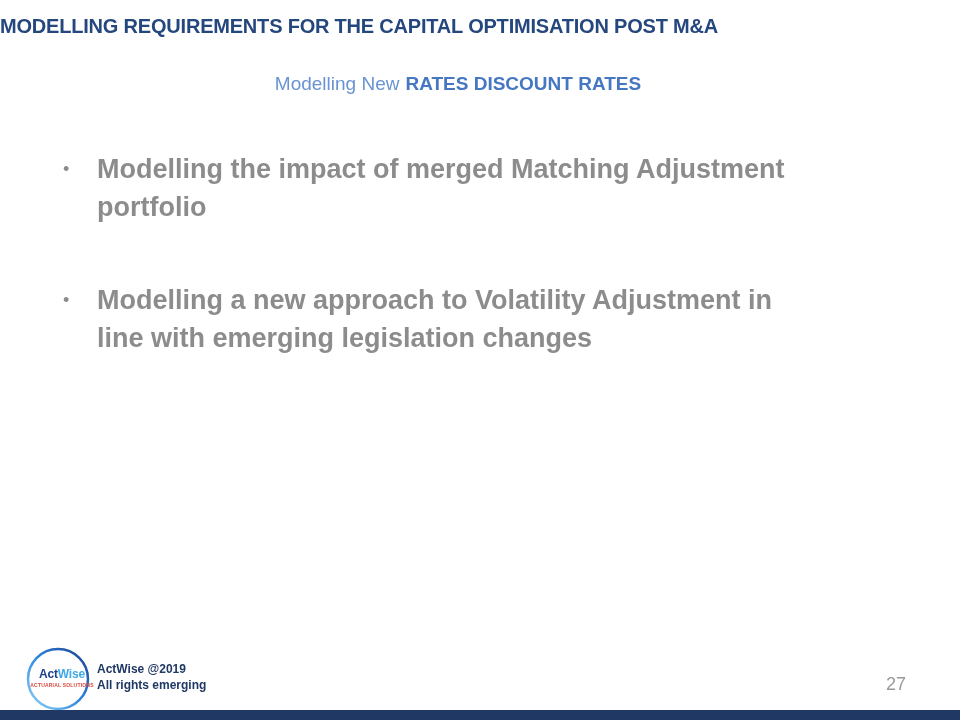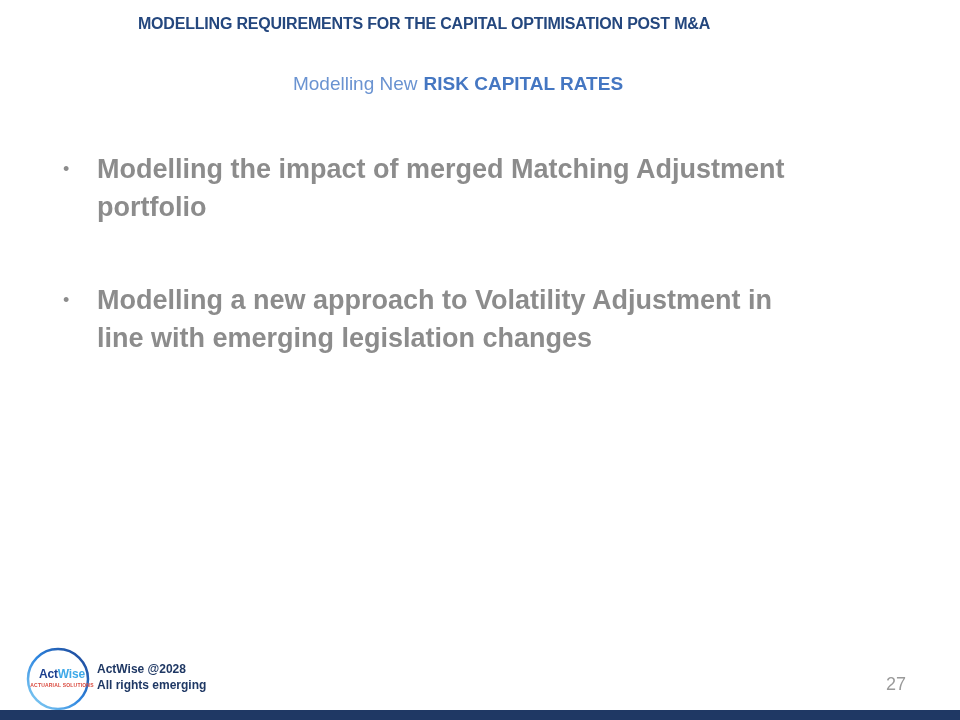--- a/index.html
+++ b/index.html
@@ -13,22 +13,22 @@
     height: 720px;
     background: #ffffff;
     overflow: hidden;
     font-family: "Liberation Sans", sans-serif;
   }
   .slide-title {
     position: absolute;
     top: 15px;
     left: 0;
     width: 848px;
-    text-align: center;
-    font-size: 16px;
+    text-align: left;
+    font-size: 20px;
     font-weight: bold;
     letter-spacing: -0.2px;
     color: var(--title-color, #24477E);
   }
   .slide-subtitle {
     position: absolute;
     top: 73px;
     left: 0;
     width: 916px;
     text-align: center;
@@ -131,21 +131,21 @@
   }
 </style>
 </head>
 <body>
 
 <div class="slide">
 
   <div class="slide-title">MODELLING REQUIREMENTS FOR THE CAPITAL OPTIMISATION POST M&amp;A</div>
 
   <div class="slide-subtitle">
-    <span class="subtitle-regular">Modelling New</span><span class="subtitle-bold">RISK CAPITAL RATES</span>
+    <span class="subtitle-regular">Modelling New</span><span class="subtitle-bold">RATES DISCOUNT RATES</span>
   </div>
 
   <div class="bullet-list">
     <div class="bullet-item">
       <span class="bullet-marker">•</span>
       <span class="bullet-text">Modelling the impact of merged Matching Adjustment portfolio</span>
     </div>
     <div class="bullet-item">
       <span class="bullet-marker">•</span>
       <span class="bullet-text">Modelling a new approach to Volatility Adjustment in line with emerging legislation changes</span>
@@ -165,21 +165,21 @@
     </svg>
     <div class="logo-text-wrap">
       <div class="logo-word">
         <span class="logo-act">Act</span><span class="logo-wise">Wise</span>
       </div>
       <div class="logo-subtext">ACTUARIAL SOLUTIONS</div>
     </div>
   </div>
 
   <div class="footer-copyright">
-    <div>ActWise @2028</div>
+    <div>ActWise @2019</div>
     <div>All rights emerging</div>
   </div>
 
   <div class="page-number">27</div>
 
   <div class="bottom-bar"></div>
 
 </div>
 
 </body></html>

